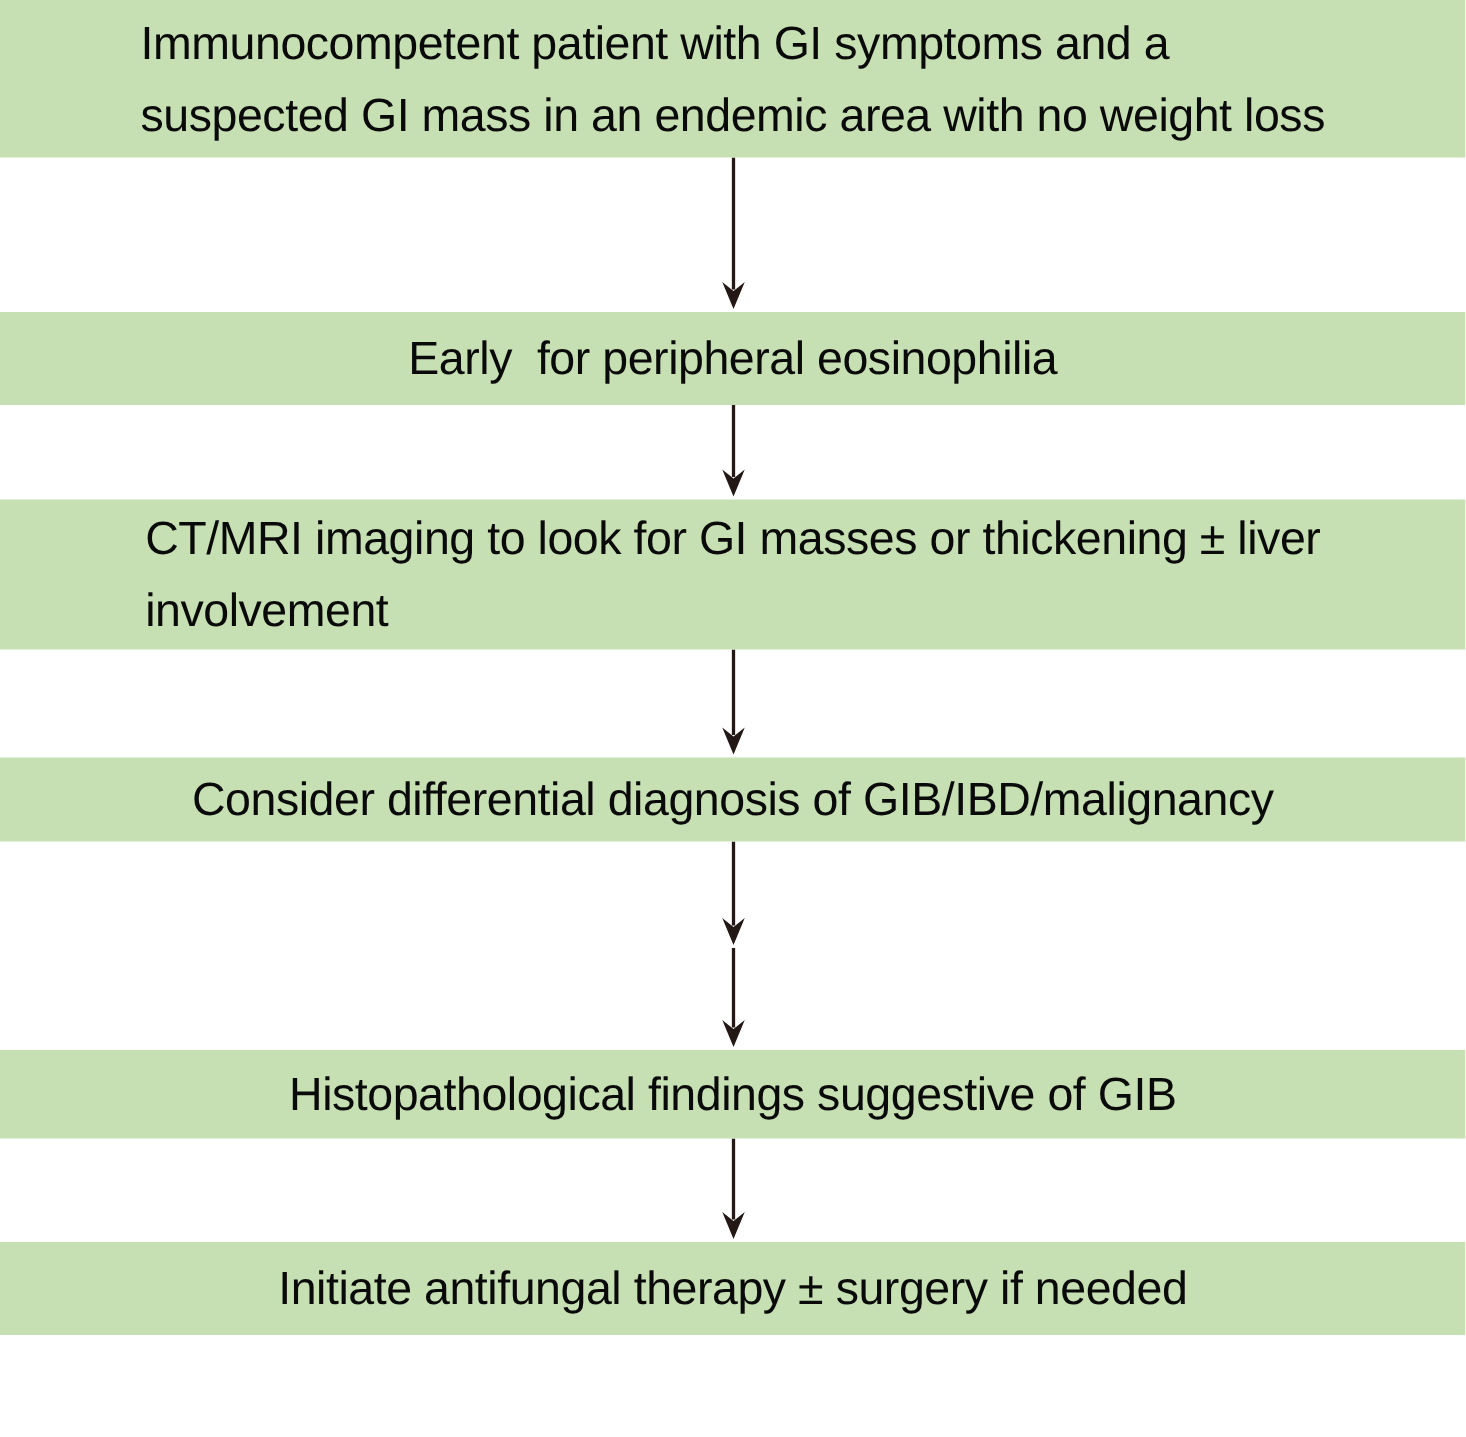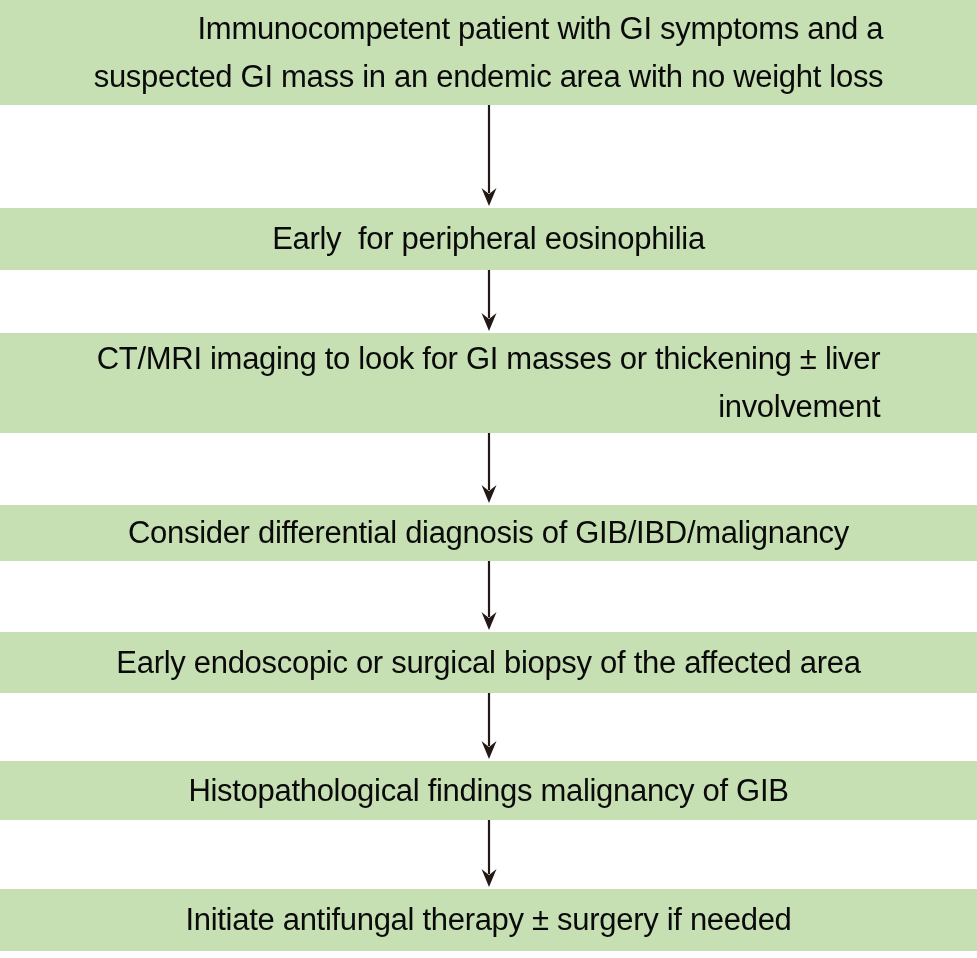--- a/index.html
+++ b/index.html
@@ -15,21 +15,21 @@
     font-family:"Liberation Sans","DejaVu Sans",sans-serif;
     overflow:hidden;
   }
   .flow{
     display:flex;flex-direction:column;
     width:977px;height:958px;
   }
   .band{
     background:var(--band);
     display:flex;align-items:center;justify-content:center;
-    text-align:right;
+    text-align:left;
     width:100%;
     flex:0 0 auto;
   }
   .band-text{
     color:var(--text);
     font-size:31px;
     line-height:48px;
     letter-spacing:-0.3px;
     white-space:pre-wrap;
   }
@@ -86,33 +86,30 @@
     <span class="band-text">Consider differential diagnosis of GIB/IBD/malignancy</span>
   </div>
 
   <div class="gap" style="height:71px">
     <svg class="arrow" width="22" height="71" viewBox="0 0 22 71" aria-hidden="true">
       <line x1="11" y1="0" x2="11" y2="56"></line>
       <path d="M11,69 L3.5,51 L11,57 L18.5,51 Z"></path>
     </svg>
   </div>
 
-  <div class="band" style="height:61px">
-    <span class="band-text">Early endoscopic or surgical biopsy of the affected area</span>
-  </div>
 
   <div class="gap" style="height:68px">
     <svg class="arrow" width="22" height="68" viewBox="0 0 22 68" aria-hidden="true">
       <line x1="11" y1="0" x2="11" y2="53"></line>
       <path d="M11,66 L3.5,48 L11,54 L18.5,48 Z"></path>
     </svg>
   </div>
 
   <div class="band" style="height:59px">
-    <span class="band-text">Histopathological findings malignancy of GIB</span>
+    <span class="band-text">Histopathological findings suggestive of GIB</span>
   </div>
 
   <div class="gap" style="height:69px">
     <svg class="arrow" width="22" height="69" viewBox="0 0 22 69" aria-hidden="true">
       <line x1="11" y1="0" x2="11" y2="54"></line>
       <path d="M11,67 L3.5,49 L11,55 L18.5,49 Z"></path>
     </svg>
   </div>
 
   <div class="band" style="height:62px">

